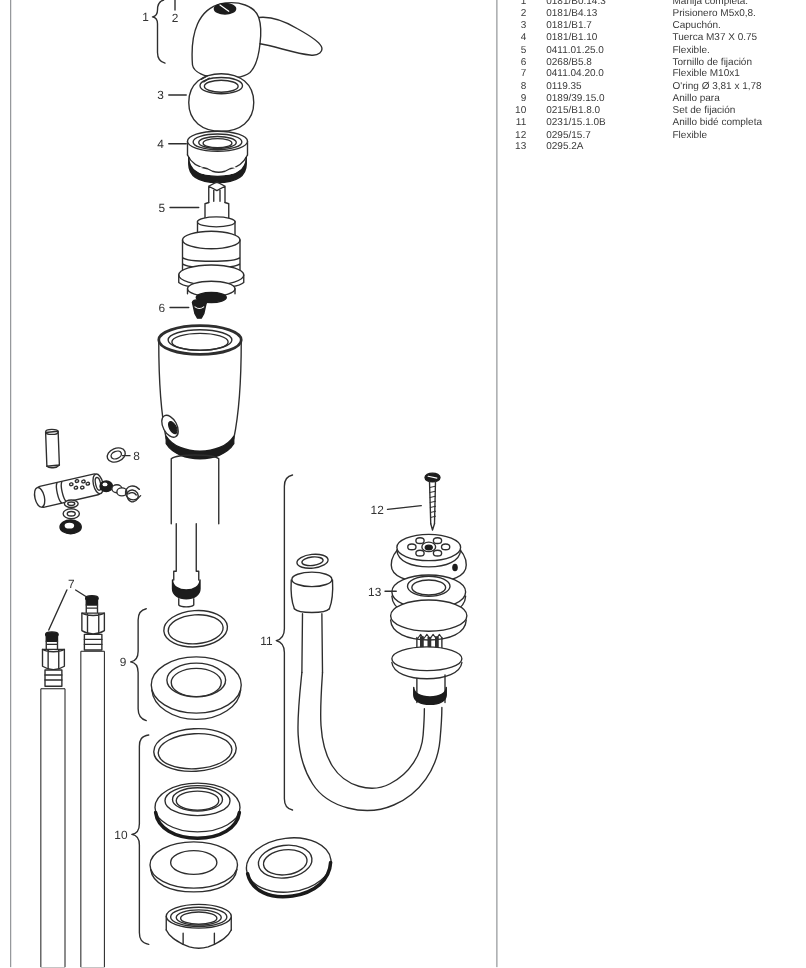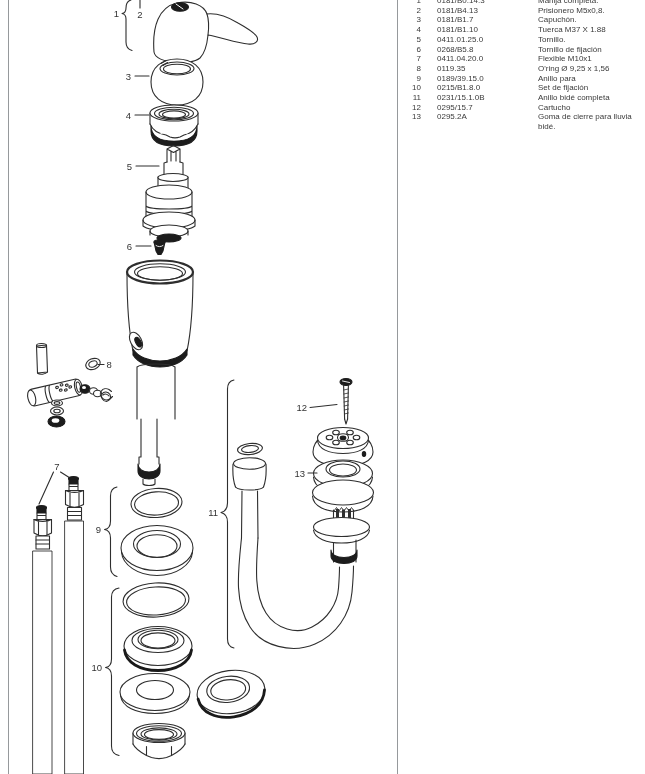--- a/index.html
+++ b/index.html
@@ -327,61 +327,60 @@
       <span class="desc">Prisionero M5x0,8.</span>
     </div>
     <div class="plrow">
       <span class="num">3</span>
       <span class="code">0181/B1.7</span>
       <span class="desc">Capuchón.</span>
     </div>
     <div class="plrow">
       <span class="num">4</span>
       <span class="code">0181/B1.10</span>
-      <span class="desc">Tuerca M37 X 1.88</span>
+      <span class="desc">Tuerca M37 X 0.75</span>
     </div>
     <div class="plrow">
       <span class="num">5</span>
       <span class="code">0411.01.25.0</span>
-      <span class="desc">Tornillo.</span>
+      <span class="desc">Flexible.</span>
     </div>
     <div class="plrow">
       <span class="num">6</span>
       <span class="code">0268/B5.8</span>
       <span class="desc">Tornillo de fijación</span>
     </div>
     <div class="plrow">
       <span class="num">7</span>
       <span class="code">0411.04.20.0</span>
       <span class="desc">Flexible M10x1</span>
     </div>
     <div class="plrow">
       <span class="num">8</span>
       <span class="code">0119.35</span>
-      <span class="desc">O'ring Ø 9,25 x 1,56</span>
+      <span class="desc">O'ring Ø 3,81 x 1,78</span>
     </div>
     <div class="plrow">
       <span class="num">9</span>
       <span class="code">0189/39.15.0</span>
       <span class="desc">Anillo para</span>
     </div>
     <div class="plrow">
       <span class="num">10</span>
       <span class="code">0215/B1.8.0</span>
       <span class="desc">Set de fijación</span>
     </div>
     <div class="plrow">
       <span class="num">11</span>
       <span class="code">0231/15.1.0B</span>
       <span class="desc">Anillo bidé completa</span>
     </div>
     <div class="plrow">
       <span class="num">12</span>
       <span class="code">0295/15.7</span>
-      <span class="desc">Cartucho</span>
+      <span class="desc">Flexible</span>
     </div>
     <div class="plrow">
       <span class="num">13</span>
       <span class="code">0295.2A</span>
-      <span class="desc">Goma de cierre para lluvia bidé.</span>
     </div>
   </div>
 </div>
 
 </body></html>

